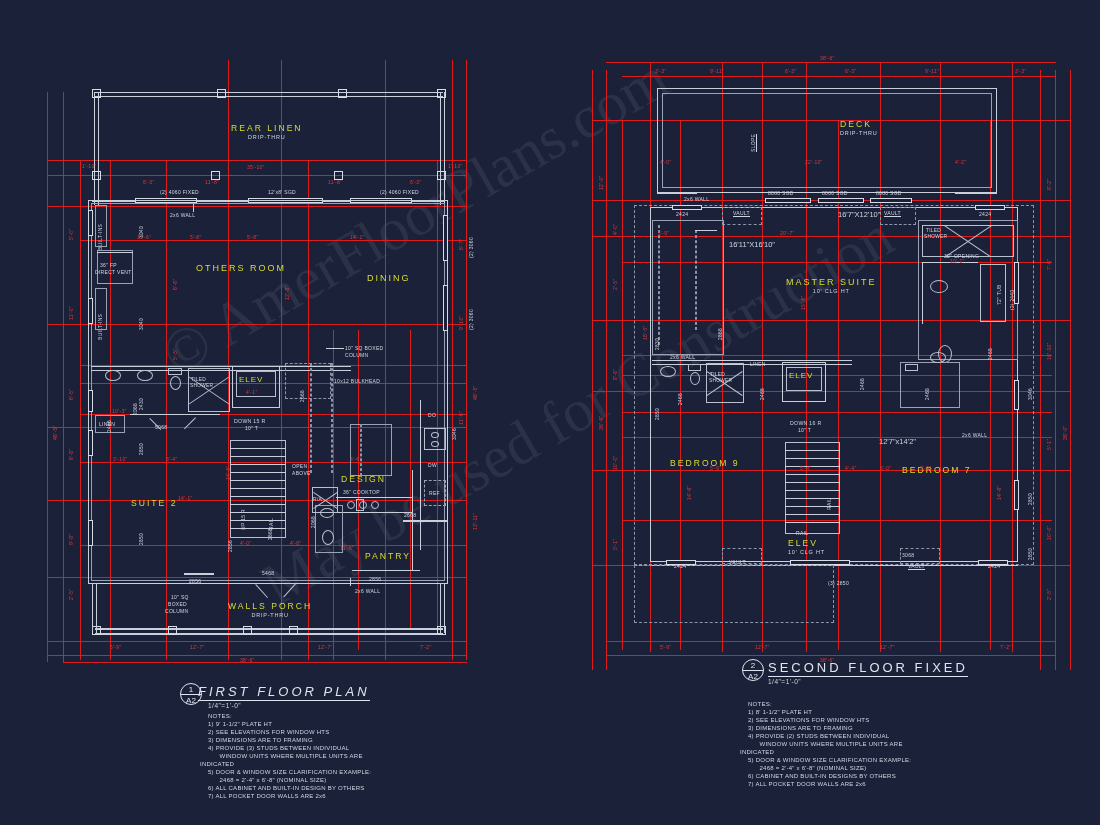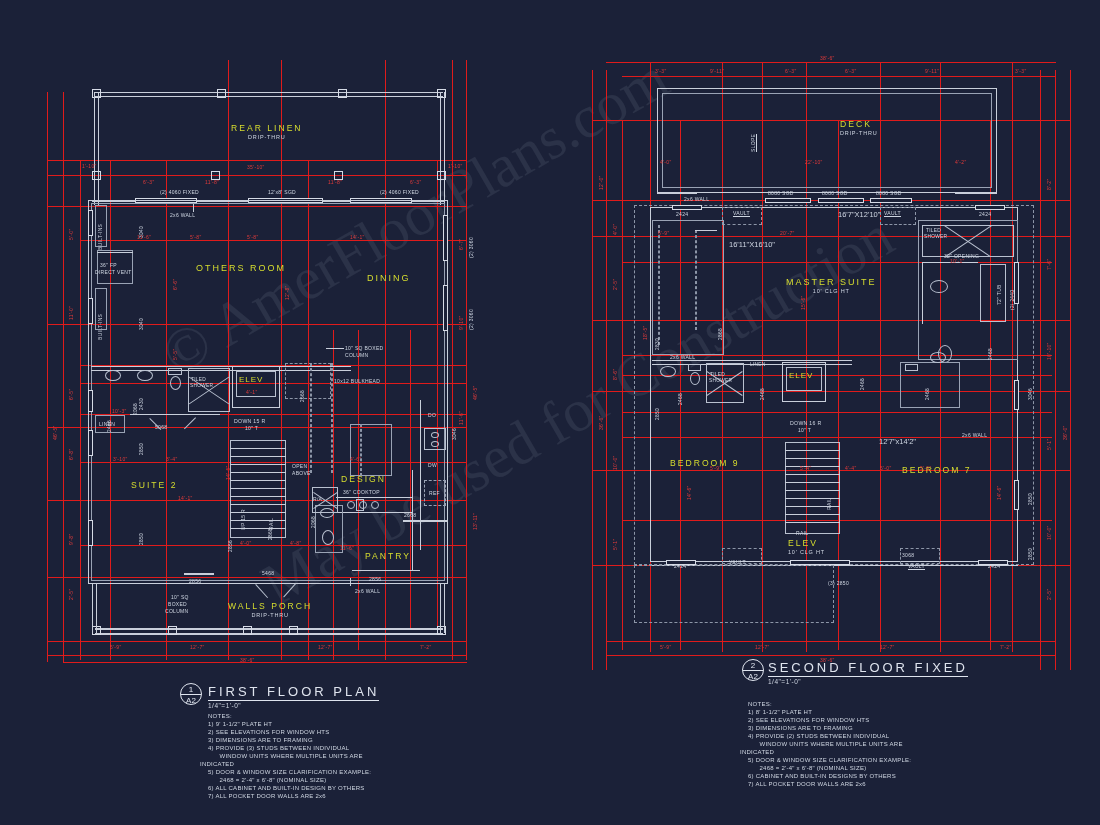--- a/index.html
+++ b/index.html
@@ -209,21 +209,21 @@
     <div class="wlh" style="left:230px;top:512px;width:56px;"></div>
     <div class="wlh" style="left:230px;top:520px;width:56px;"></div>
     <div class="wlh" style="left:230px;top:528px;width:56px;"></div>
     <div class="wtxt v" style="left:240px;top:530px;font-size:5px;">UP 15 R</div>
     <div class="wtxt v" style="left:268px;top:530px;font-size:5px;">RAIL</div>
 
     <div class="wtxt" style="left:292px;top:463px;font-size:5px;">OPEN</div>
     <div class="wtxt" style="left:292px;top:470px;font-size:5px;">ABOVE</div>
     <div class="wtxt" style="left:313px;top:496px;font-size:5px;">R/A</div>
 
-    <div class="room" style="left:131px;top:480px;font-size:8.6px;">
+    <div class="room" style="left:131px;top:498px;font-size:8.6px;">
       <span>SUITE 2</span>
     </div>
 
     <div class="room" style="left:341px;top:474px;font-size:8.6px;">
       <span>DESIGN</span>
     </div>
     <div class="room" style="left:365px;top:551px;font-size:8.6px;">
       <span>PANTRY</span>
     </div>
     <div class="thin" style="left:350px;top:424px;width:42px;height:52px;"></div>
@@ -332,21 +332,21 @@
     <div class="wtxt v" style="left:133px;top:415px;font-size:4.8px;">2068</div>
     <div class="wtxt v" style="left:300px;top:402px;font-size:4.8px;">2668</div>
     <div class="wtxt v" style="left:268px;top:540px;font-size:4.8px;">2868</div>
     <div class="wtxt v" style="left:228px;top:552px;font-size:4.8px;">2856</div>
     <div class="wtxt v" style="left:311px;top:528px;font-size:4.8px;">2068</div>
 
     <div class="bubble" style="left:180px;top:683px;">
       <span class="top">1</span>
       <span class="bot">A2</span>
     </div>
-    <div class="plantitle" style="left:208px;top:684px;">
+    <div class="plantitle" style="left:198px;top:684px;font-style:italic;">
       <span>FIRST FLOOR PLAN</span><span class="ul"></span>
     </div>
     <div class="scale" style="left:208px;top:702px;">1/4"=1'-0"</div>
     <div class="notes" style="left:208px;top:712px;">NOTES:</div>
     <div class="notes" style="left:208px;top:720px;">1) 9' 1-1/2" PLATE HT</div>
     <div class="notes" style="left:208px;top:728px;">2) SEE ELEVATIONS FOR WINDOW HTS</div>
     <div class="notes" style="left:208px;top:736px;">3) DIMENSIONS ARE TO FRAMING</div>
     <div class="notes" style="left:208px;top:744px;">4) PROVIDE (3) STUDS BETWEEN INDIVIDUAL</div>
     <div class="notes" style="left:208px;top:752px;">      WINDOW UNITS WHERE MULTIPLE UNITS ARE</div>
     <div class="notes" style="left:200px;top:760px;">INDICATED</div>

